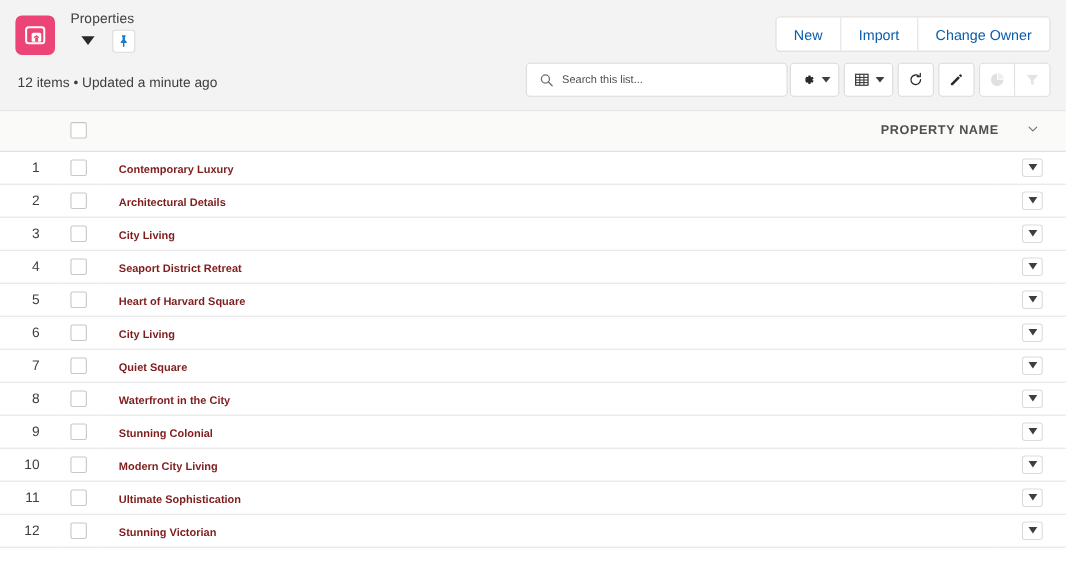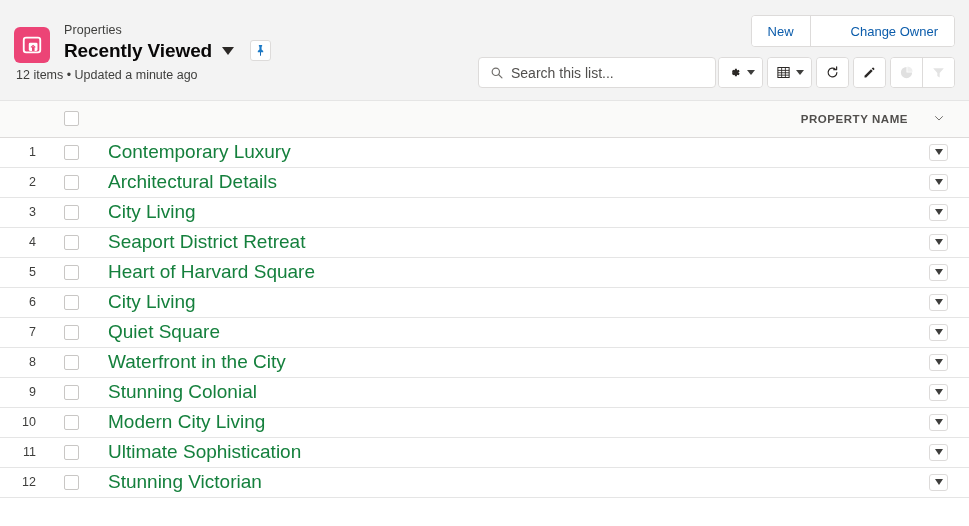--- a/index.html
+++ b/index.html
@@ -11,21 +11,21 @@
     background: #ffffff;
     font-family: "Liberation Sans", sans-serif;
     -webkit-font-smoothing: antialiased;
   }
 
   .app { width: 969px; height: 526px; position: relative; background:#fff; display:flex; flex-direction:column; }
 
   
   .page-header {
     background: #f3f3f3;
-    padding: 23px 14px 0 14px;
+    padding: 10px 14px 0 14px;
     position: relative;
     height: 101px;
     border-bottom: 1px solid #e5e5e5;
     flex: 0 0 auto;
   }
   .header-top { display: flex; align-items: flex-start; }
 
   .app-icon {
     width: 36px; height: 36px;
     border-radius: 6px;
@@ -77,35 +77,35 @@
     height: 32px;
   }
   .action-btn {
     border: none; background: #fff;
     border-right: 1px solid #dddbda;
     padding: 0 16px; height: 30px;
     font-family: "Liberation Sans", sans-serif;
     font-size: 13px; color: #0b5cab;
     cursor: pointer; white-space: nowrap;
   }
-  .action-btn:last-child { border-right: none; margin-left: 24px; }
+  .action-btn:last-child { border-right: none; }
 
   
   .search-wrap {
     position: absolute; left: 478px; top: 57px;
     width: 238px; height: 31px;
     background: #fff;
     border: 1px solid #dddbda; border-radius: 4px;
     display: flex; align-items: center;
   }
   .search-icon { margin: 0 7px 0 11px; flex: 0 0 auto; display:flex; }
   .search-input {
     border: none; outline: none; background: transparent;
     font-family: "Liberation Sans", sans-serif;
-    font-size: 14px; color: #14532d;
+    font-size: 10px; color: #14532d;
     width: 100%; height: 100%; padding: 0;
   }
   .search-input::placeholder { color: #514f4d; opacity: 1; }
 
   .toolbar {
     position: absolute; right: 14px; top: 57px;
     display: flex; align-items: center; gap: 4px;
   }
   .tb-group {
     display: flex; align-items: center;
@@ -153,21 +153,21 @@
     border-bottom: 1px solid #e5e5e5;
     padding: 0; vertical-align: middle;
     font-size: 13.5px; color: #080707;
   }
   td.rownum {
     text-align: right; padding-right: 18px;
     color: #3e3e3c; font-size: 12.5px;
   }
   td.namecell { padding-left: 20px; }
   td.namecell a {
-    color: #15803d; text-decoration: none; font-size: 19px;
+    color: #7f1d1d; text-decoration: none; font-size: 10px; font-weight: bold;
   }
   td.actcell { text-align: center; }
 
   
   .cbx {
     width: 15px; height: 15px;
     border: 1px solid #c9c7c5; border-radius: 2px;
     background: #fff; display: inline-block;
     cursor: pointer; vertical-align: middle;
   }
@@ -204,36 +204,36 @@
           <rect x="3" y="4" width="18" height="16" rx="2.5" fill="none" stroke="#ffffff" stroke-width="2"></rect>
           <rect x="8.5" y="9.5" width="9.5" height="9" rx="1.5" fill="#ffffff"></rect>
           <path d="M13.2 14.6 L10.8 12.6 L8.4 14.6" fill="none" stroke="#ec4476" stroke-width="1.2" transform="translate(2.4,0)"></path>
           <rect x="12" y="14.2" width="2.8" height="4.3" fill="#ec4476"></rect>
         </svg>
       </div>
 
       <div class="title-block">
         <div class="obj-name">Properties</div>
         <div class="title-row">
-          <span class="list-title">Recently Viewed</span>
           <span class="title-caret"></span>
           <span class="pin-btn">
             <svg width="13" height="13" viewBox="0 0 24 24" aria-hidden="true">
               <path d="M9 2h6v2l-1 1v5l3 3v2h-4.2v6h-1.6v-6H7v-2l3-3V5L9 4z" fill="#1b7ac7"></path>
               <rect x="11.3" y="15" width="1.4" height="6.5" fill="#0b5cab"></rect>
             </svg>
           </span>
         </div>
       </div>
     </div>
 
     <div class="meta-line">12 items • Updated a minute ago</div>
 
     <div class="action-group">
       <button class="action-btn">New</button>
+      <button class="action-btn">Import</button>
       <button class="action-btn">Change Owner</button>
     </div>
 
     <div class="search-wrap">
       <span class="search-icon">
         <svg width="14" height="14" viewBox="0 0 24 24" aria-hidden="true">
           <circle cx="10" cy="10" r="6.3" fill="none" stroke="#706e6b" stroke-width="2"></circle>
           <line x1="14.6" y1="14.6" x2="20.5" y2="20.5" stroke="#706e6b" stroke-width="2" stroke-linecap="round"></line>
         </svg>
       </span>

